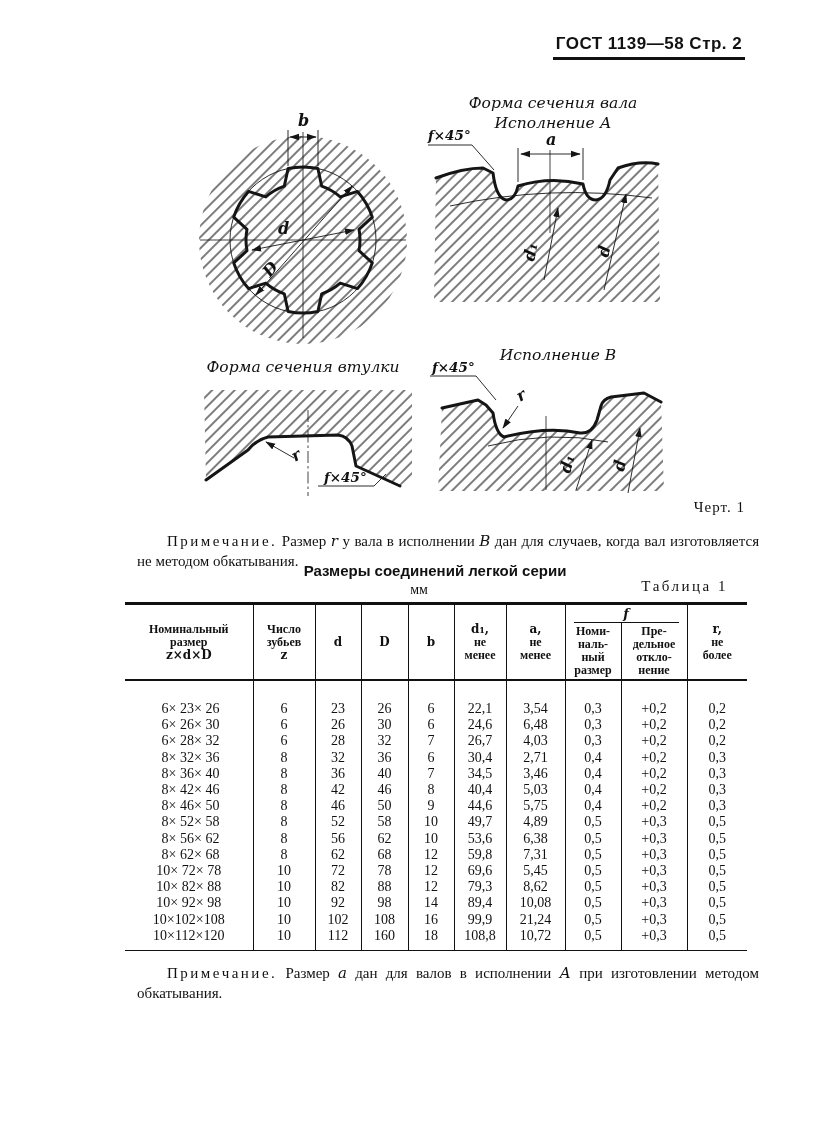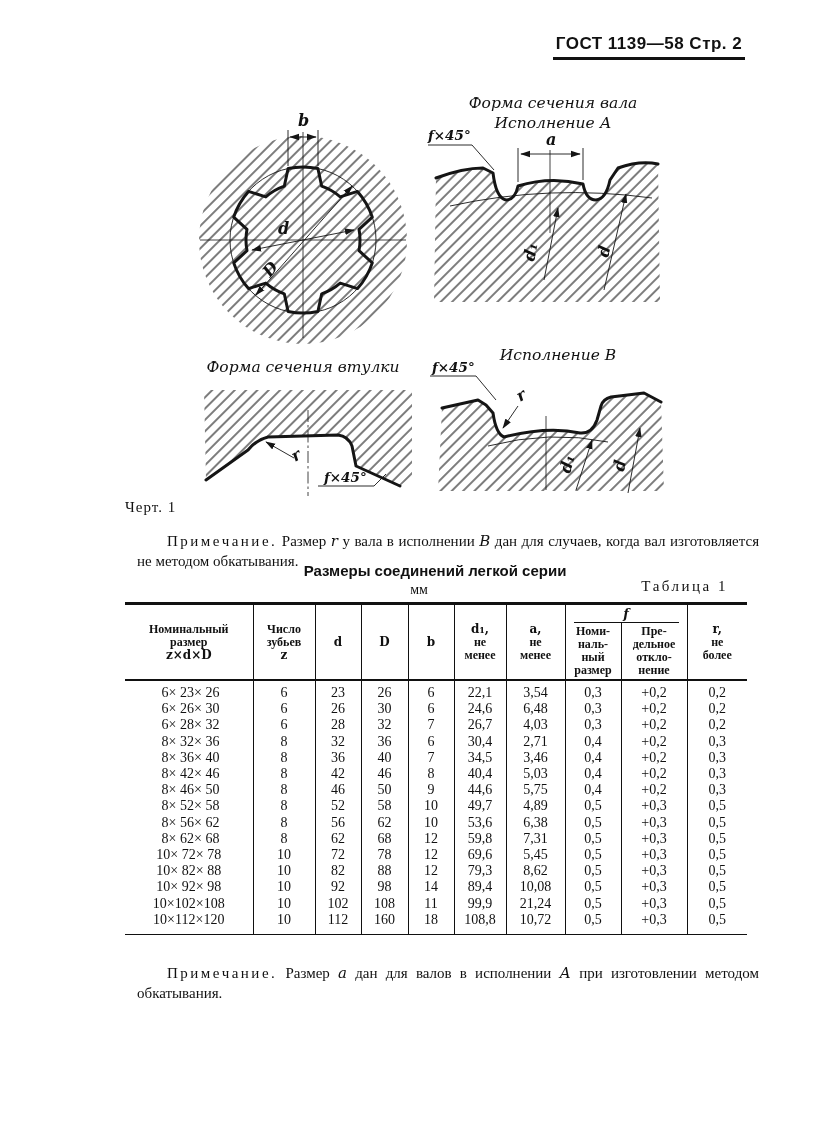--- a/index.html
+++ b/index.html
@@ -12,21 +12,21 @@
   
   .figure{position:absolute;left:0;top:88px;width:840px;height:412px}
   .figure svg{position:absolute;overflow:visible}
   .fig-label{position:absolute;font-style:italic;font-size:15.5px;font-family:"DejaVu Serif",serif;text-align:center}
   svg text{font-family:"DejaVu Serif",serif;font-style:italic;fill:#111}
   .dim{font-size:16px;font-weight:bold}
   .cham{font-size:13.5px;font-weight:bold}
   .thick{fill:none;stroke:#151515;stroke-width:3;stroke-linejoin:round;stroke-linecap:round}
   .thin{fill:none;stroke:#151515;stroke-width:.9}
   .hair{fill:none;stroke:#151515;stroke-width:.8}
-  .caption{position:absolute;left:125px;width:620px;top:499px;text-align:left;font-size:15px;letter-spacing:1px}
+  .caption{position:absolute;left:125px;width:620px;top:499px;text-align:right;font-size:15px;letter-spacing:1px}
   
   .note{position:absolute;left:125px;width:622px;margin:12px;font-size:15px;line-height:19.5px;
         text-align:justify;text-indent:30px}
   .note-label{letter-spacing:2.5px}
   .note i{font-family:"DejaVu Serif",serif}
   
   .tbl-title{position:absolute;left:125px;width:620px;top:562px;text-align:center;
              font-family:"Liberation Sans",sans-serif;font-weight:bold;font-size:15px}
   .tbl-meta{position:absolute;left:108px;width:622px;top:582px;height:18px;font-size:14px}
   .units{position:absolute;left:0;right:0;text-align:center}
@@ -36,21 +36,21 @@
   th,td{border-left:1px solid #111;padding:0;text-align:center;vertical-align:middle}
   tr:first-child th:first-child, tbody td:first-child{border-left:none}
   thead th{font-size:12px;font-weight:bold;line-height:13px;padding:2px 1px}
   thead tr:last-child th, thead th[rowspan]{border-bottom:2.5px solid #111}
   .ml{white-space:pre-line;display:block}
   .sym{font-family:"DejaVu Serif",serif;font-size:12px}
   .f-head{padding:0;vertical-align:top}
   .f-lbl{display:block;margin:1px 8px 0 8px;border-bottom:1.5px solid #111;padding-bottom:1px;
          font-family:"DejaVu Serif",serif;font-style:italic;font-weight:bold;font-size:13px;line-height:15px}
   tbody td{font-size:14px;line-height:16.2px}
-  tbody tr:first-child td{padding-top:4px}
+  tbody tr:first-child td{padding-top:20px}
   tbody tr:last-child td{padding-bottom:6px}
   .c0{white-space:pre;font-size:14px}
 </style>
 </head>
 <body>
 
 <svg width="0" height="0" style="position:absolute">
   <defs>
     <pattern id="hatch" width="8" height="8" patternUnits="userSpaceOnUse" patternTransform="rotate(-45)">
       <line x1="0" y1="4" x2="8" y2="4" stroke="#1b1b1b" stroke-width="1.15"></line>
@@ -366,21 +366,21 @@
         <td>10,08</td>
         <td>0,5</td>
         <td>+0,3</td>
         <td>0,5</td>
       </tr>
       <tr>
         <td class="c0">10×102×108</td>
         <td>10</td>
         <td>102</td>
         <td>108</td>
-        <td>11</td>
+        <td>16</td>
         <td>99,9</td>
         <td>21,24</td>
         <td>0,5</td>
         <td>+0,3</td>
         <td>0,5</td>
       </tr>
       <tr>
         <td class="c0">10×112×120</td>
         <td>10</td>
         <td>112</td>

